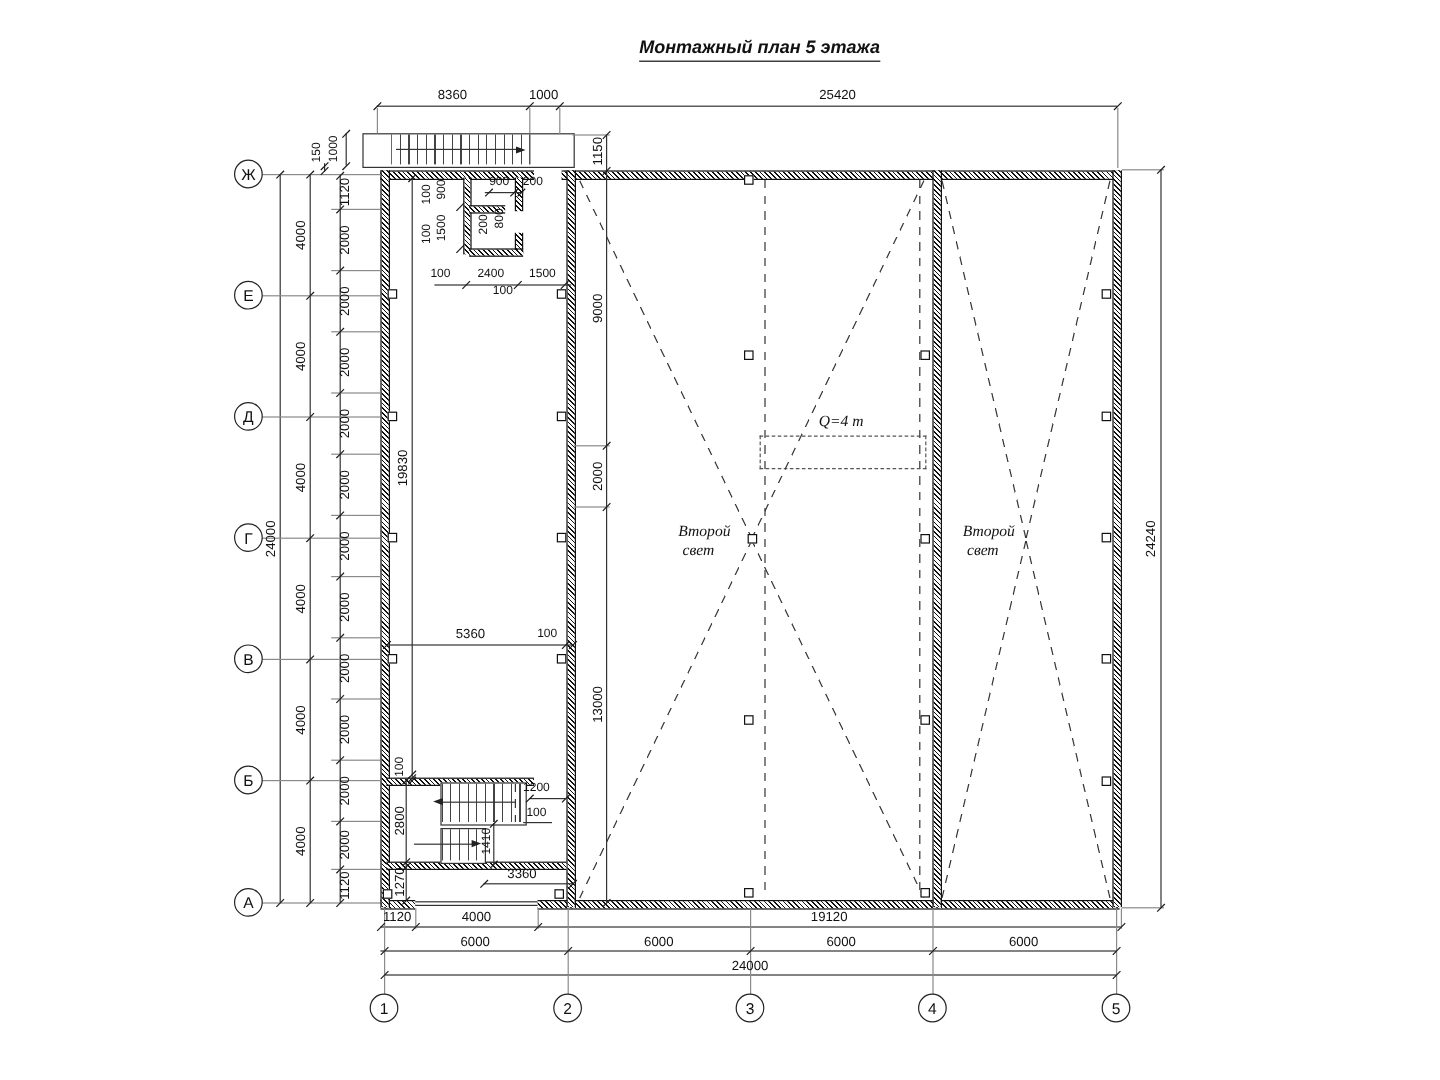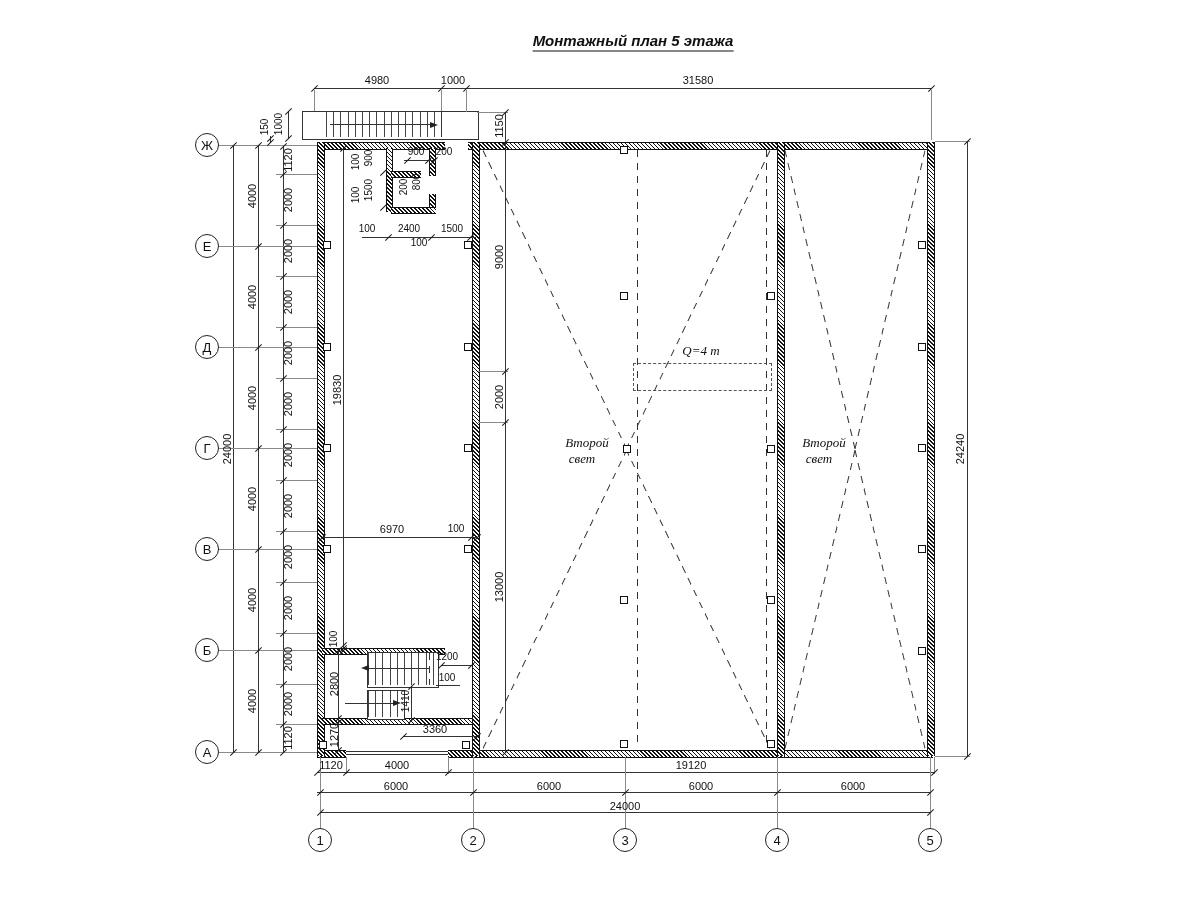--- a/index.html
+++ b/index.html
@@ -249,23 +249,23 @@
   <div class="tk" style="left:444px;top:772px"></div>
   <div class="tk" style="left:930px;top:772px"></div>
   <div class="tk" style="left:316px;top:792px"></div>
   <div class="tk" style="left:469px;top:792px"></div>
   <div class="tk" style="left:621px;top:792px"></div>
   <div class="tk" style="left:773px;top:792px"></div>
   <div class="tk" style="left:926px;top:792px"></div>
   <div class="tk" style="left:316px;top:812px"></div>
   <div class="tk" style="left:926px;top:812px"></div>
 
-  <div class="lb" style="left:377px;top:80px">4980</div>
+  <div class="lb" style="left:377px;top:80px">8360</div>
   <div class="lb" style="left:453px;top:80px">1000</div>
-  <div class="lb" style="left:698px;top:80px">31580</div>
+  <div class="lb" style="left:698px;top:80px">25420</div>
   <div class="lb lbv sm" style="left:265px;top:127px">150</div>
   <div class="lb lbv sm" style="left:279px;top:124px">1000</div>
 
   <div class="lb lbv" style="left:227px;top:449px">24000</div>
   <div class="lb lbv" style="left:252px;top:196px">4000</div>
   <div class="lb lbv" style="left:252px;top:297px">4000</div>
   <div class="lb lbv" style="left:252px;top:398px">4000</div>
   <div class="lb lbv" style="left:252px;top:499px">4000</div>
   <div class="lb lbv" style="left:252px;top:600px">4000</div>
   <div class="lb lbv" style="left:252px;top:701px">4000</div>
@@ -283,21 +283,21 @@
   <div class="lb lbv" style="left:288px;top:704px">2000</div>
   <div class="lb lbv" style="left:288px;top:738px">1120</div>
 
   <div class="lb lbv" style="left:960px;top:449px">24240</div>
 
   <div class="lb lbv" style="left:499px;top:126px">1150</div>
   <div class="lb lbv" style="left:499px;top:257px">9000</div>
   <div class="lb lbv" style="left:499px;top:397px">2000</div>
   <div class="lb lbv" style="left:499px;top:587px">13000</div>
 
-  <div class="lb" style="left:392px;top:529px">6970</div>
+  <div class="lb" style="left:392px;top:529px">5360</div>
   <div class="lb sm" style="left:456px;top:529px">100</div>
   <div class="lb lbv" style="left:337px;top:390px">19830</div>
 
   <div class="lb lbv sm" style="left:356px;top:162px">100</div>
   <div class="lb lbv sm" style="left:369px;top:158px">900</div>
   <div class="lb lbv sm" style="left:356px;top:195px">100</div>
   <div class="lb lbv sm" style="left:369px;top:190px">1500</div>
   <div class="lb sm" style="left:416px;top:152px">900</div>
   <div class="lb sm" style="left:444px;top:152px">200</div>
   <div class="lb lbv sm" style="left:404px;top:187px">200</div>

